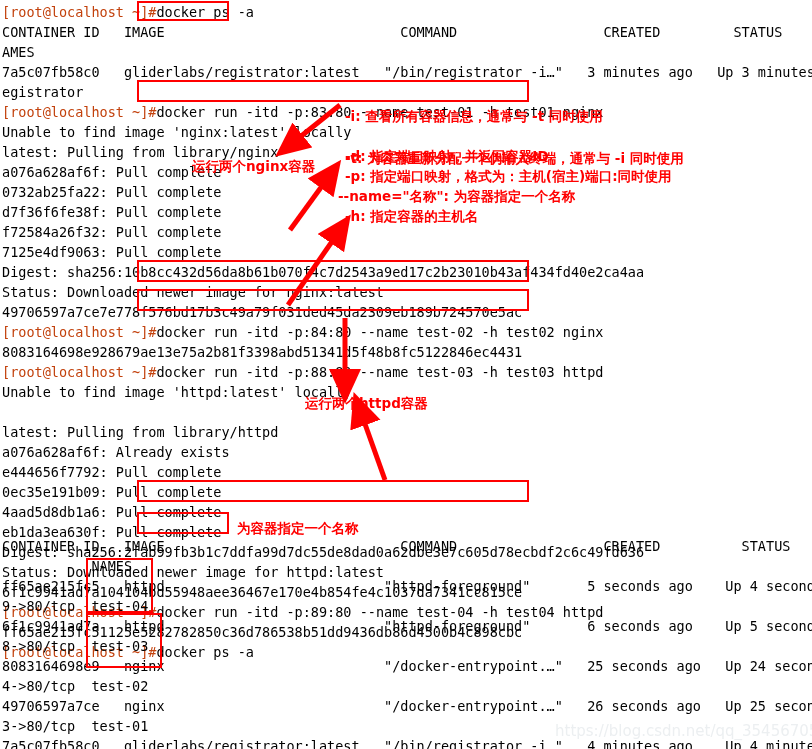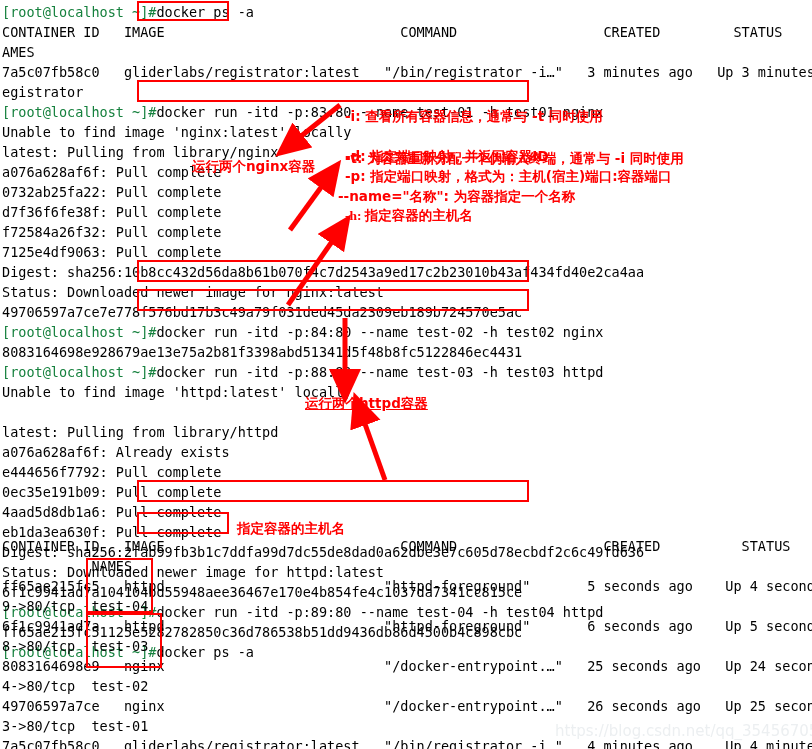--- a/index.html
+++ b/index.html
@@ -15,21 +15,21 @@
   .term{
     position:absolute;left:0;top:0;width:812px;height:749px;
     font-family:"DejaVu Sans Mono","Liberation Mono",monospace;
     font-size:13.5px;
     line-height:20px;
     color:#000000;
     white-space:pre;
     letter-spacing:0px;
   }
   .line{position:absolute;left:2px;white-space:pre;}
-  .prompt{color:#15803d;}
+  .prompt{color:#c2410c;}
 
   
   .rbox{
     position:absolute;
     border:2px solid #ff0000;
     box-sizing:border-box;
     pointer-events:none;
   }
 
   
@@ -71,26 +71,26 @@
       <div class="rbox" style="left: 137px; top: 480px; width: 392px; height: 22px;"></div>
       <div class="rbox" style="left: 137px; top: 512px; width: 92px; height: 22px;"></div>
       <div class="rbox" style="left: 86px; top: 558px; width: 67px; height: 55px;"></div>
       <div class="rbox" style="left: 86px; top: 613px; width: 76px; height: 55px;"></div>
     </div>
 
   <div id="annoLayer">
       <div class="anno anno-cn" style="left: 345px; top: 106px;">-i: 查看所有容器信息，通常与 -t 同时使用</div>
       <div class="anno anno-cn" style="left: 345px; top: 122px; margin-top: 26px;">-t: 为容器重新分配一个伪输入终端，通常与 -i 同时使用</div>
       <div class="anno anno-cn" style="left: 345px; top: 146px;">-d: 指定端口映射，并返回容器ID</div>
-      <div class="anno anno-cn" style="left: 345px; top: 166px;">-p: 指定端口映射，格式为：主机(宿主)端口:容器端口</div>
+      <div class="anno anno-cn" style="left: 345px; top: 166px;">-p: 指定端口映射，格式为：主机(宿主)端口:同时使用</div>
       <div class="anno anno-cn" style="left: 338px; top: 186px;">--name="名称": 为容器指定一个名称</div>
-      <div class="anno anno-cn" style="left: 345px; top: 206px; font-family: Liberation Serif, serif;">-h: 指定容器的主机名</div>
+      <div class="anno anno-cn" style="left: 345px; top: 206px;">-h: 指定容器的主机名</div>
       <div class="anno anno-cn" style="left: 192px; top: 156px;">运行两个nginx容器</div>
-      <div class="anno anno-cn" style="left: 305px; top: 393px; text-decoration: underline;">运行两个httpd容器</div>
-      <div class="anno anno-cn" style="left: 237px; top: 518px;">指定容器的主机名</div>
+      <div class="anno anno-cn" style="left: 305px; top: 393px;">运行两个httpd容器</div>
+      <div class="anno anno-cn" style="left: 237px; top: 518px;">为容器指定一个名称</div>
     </div>
 
   <svg class="arrowsvg" style="left:0;top:0;width:812px;height:749px;">
     <defs>
       <marker id="ah" markerWidth="7" markerHeight="7" refX="3.2" refY="3.2" orient="auto">
         <polygon points="0,0 7,3.2 0,6.4" fill="#ff0000"></polygon>
       </marker>
     </defs>
 
     <line x1="340" y1="105" x2="290" y2="145" stroke="#ff0000" stroke-width="5" marker-end="url(#ah)"></line>

